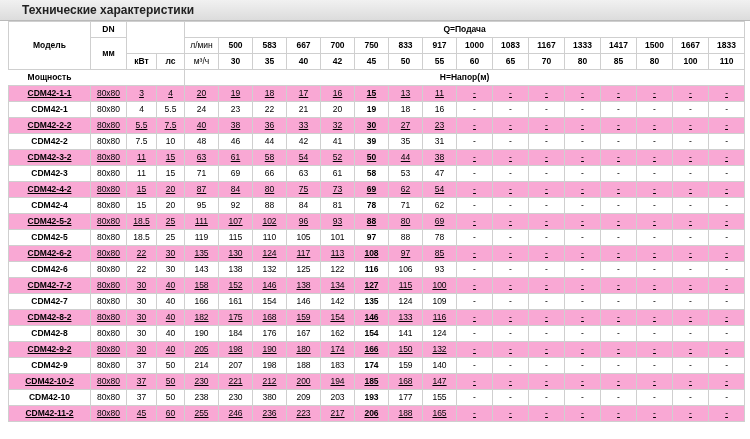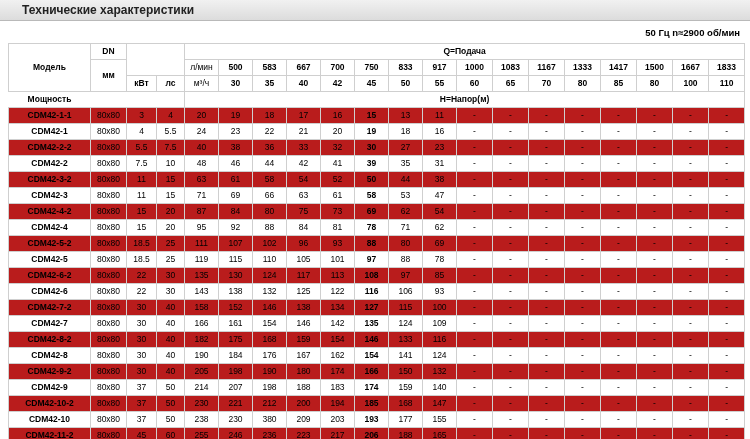--- a/index.html
+++ b/index.html
@@ -49,36 +49,33 @@
     font-size:12px;font-weight:bold;margin-left:44px;
   }
   .hdr-dn{font-size:10px;font-weight:bold;}
   .hdr-pw{font-size:9px;font-weight:bold;}
   .hdr-q{font-size:10px;font-weight:bold;}
   .hdr-h{font-size:9.5px;font-weight:bold;}
   .flow{font-size:8px;font-weight:bold;}
   .flow2{font-size:8.5px;font-weight:bold;}
   .rowname{font-weight:bold;font-size:8.5px;}
   .b{font-weight:bold;}
-  .shade{background:#b91c1c;}
+  .shade{background:#f9a8d4;text-decoration:underline;}
   .lcell{font-size:8px;}
   .qlabel{font-size:8px;text-align:right;padding-right:3px;}
 </style>
 </head>
 <body>
 
 <div class="page">
 
   <div class="titlebar">
     <div class="t">Технические характеристики</div>
   </div>
 
-  <div class="subbar">
-    <div class="t">50 Гц  n≈2900 об/мин</div>
-  </div>
 
   <table class="main">
     <colgroup>
       <col style="width:82px">
       <col style="width:36px">
       <col style="width:30px">
       <col style="width:28px">
       <col style="width:34px">
       <col style="width:34px">
       <col style="width:34px">

